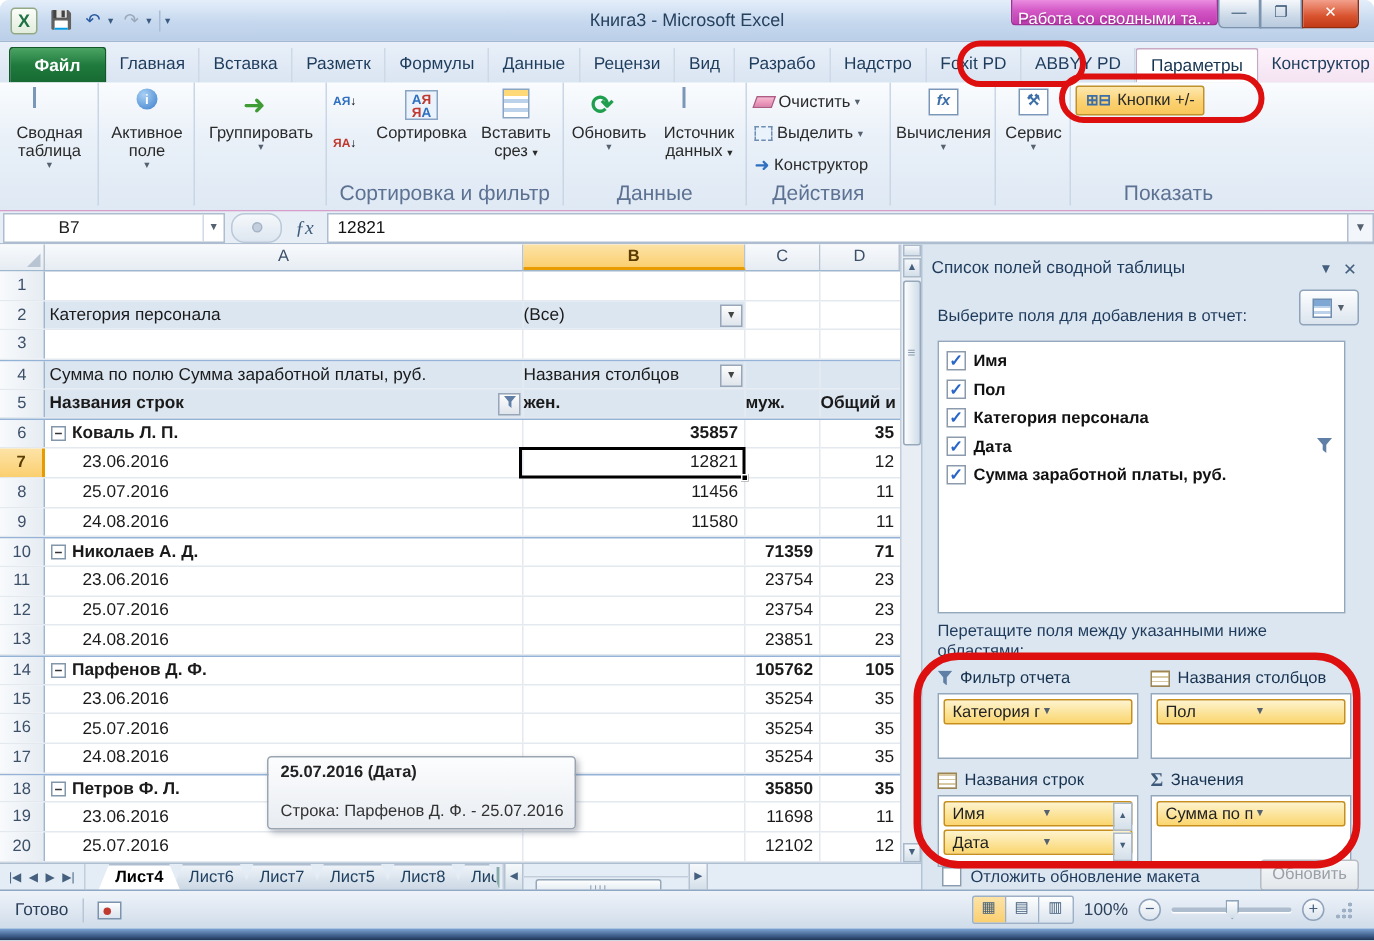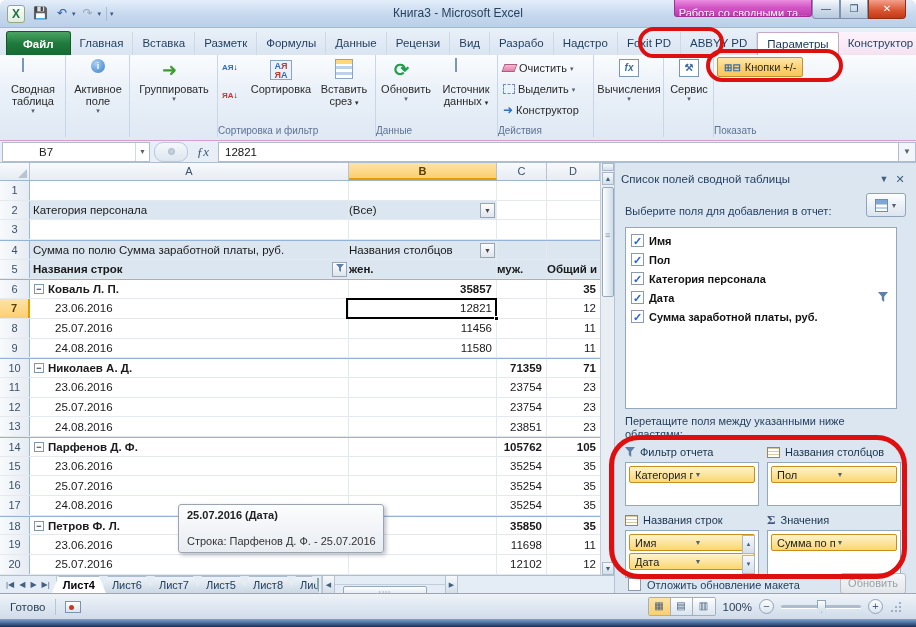--- a/index.html
+++ b/index.html
@@ -33,21 +33,21 @@
 .file-tab{height:24px;margin-left:6px;padding:0 16px;background:linear-gradient(#4ba463,#1f7a3d 50%,#176a32);
   color:#fff;font-weight:bold;font-size:11.5px;line-height:24px;border-radius:3px 3px 0 0;border:1px solid #14582a;border-bottom:none}
 .rtab{height:23px;padding:0 9px;font-size:11.5px;line-height:23px;color:#1e3c5c;white-space:nowrap;border-right:1px solid #cdd9e7}
 .rtab.ctx{background:linear-gradient(#fdf3fc,#f4e2f1);border-right:1px solid #dfc0da}
 .rtab.active{background:#fff;border:1px solid #c8a8c4;border-bottom:none;border-radius:2px 2px 0 0;color:#17344f}
 
 
 .ribbon{position:absolute;left:0;top:55px;width:916px;height:86px;
   background:linear-gradient(#fafcfe,#e9f0f8 45%,#dfe9f4);border-bottom:1px solid #d79ecb}
 .rgroup{position:absolute;top:0;height:82px;border-right:1px solid #c9d6e5}
-.glabel{position:absolute;bottom:1px;left:0;right:0;text-align:left;font-size:10px;color:#5d7292;white-space:nowrap}
+.glabel{position:absolute;bottom:1px;left:0;right:0;text-align:center;font-size:14px;color:#5d7292;white-space:nowrap}
 .bigbtn{position:absolute;top:2px;display:flex;flex-direction:column;align-items:center;border-radius:3px;padding-top:2px}
 .blbl{font-size:11px;line-height:12px;text-align:center;color:#2a2a2a;white-space:nowrap}
 .dd7{font-size:7px;color:#55616e;line-height:7px}
 .icbig{width:24px;height:22px;margin-bottom:2px;position:relative}
 .igrid{border:1px solid #7a96b8;background:
   linear-gradient(#b9cfe8,#b9cfe8) 0 0/100% 5px no-repeat,
   repeating-linear-gradient(0deg,#fff 0 4px,#dce8f4 4px 5px);width:22px;height:20px;margin:1px}
 .igrid.amber{box-shadow:inset 3px 0 0 #f0c36c}
 .iglyph{font-size:18px;line-height:22px;text-align:center;width:100%}
 .isort{font-size:8px;font-weight:bold;line-height:9px;text-align:center;padding-top:2px}
@@ -128,21 +128,21 @@
 .tooltip{position:absolute;left:178px;top:504px;width:206px;padding:4px 8px 5px;background:linear-gradient(#fcfdfe,#e8ecf1);
   border:1px solid #9aa5b1;border-radius:3px;box-shadow:2px 2px 4px rgba(60,70,90,.35);z-index:45}
 .tt-title{font-weight:bold;font-size:11px;color:#222}
 .tt-body{font-size:11px;color:#333;margin-top:14px;white-space:nowrap}
 
 
 .sheetbar{position:absolute;left:0;top:575px;width:614px;height:18px;background:#e4ecf5;border-top:1px solid #aebdd0;
   display:flex;align-items:stretch;overflow:hidden}
 .snav{display:flex;align-items:center;gap:1px;padding:0 4px;border-right:1px solid #c2cedb}
 .snav span{font-size:8px;color:#44607e;padding:0 2px}
-.stabs{display:flex;margin-left:0}
+.stabs{display:flex;margin-left:14px}
 .stab{padding:0 11px;margin-left:-5px;font-size:11px;line-height:17px;color:#20405f;
   background:linear-gradient(#eef3f8,#ccd8e5);clip-path:polygon(7px 0,calc(100% - 7px) 0,100% 100%,0 100%);
   border-top:1px solid #aebdd0}
 .stab.active{background:#fff;font-weight:bold;z-index:2;color:#000}
 .stab.cut{max-width:30px;overflow:hidden;padding-right:2px}
 .scursor{width:2px;background:#fff;border:1px solid #8aa;margin-left:-2px;height:14px;align-self:center}
 .tabsplit{display:flex;align-items:center;margin-left:2px;border-left:1px solid #c2cedb}
 .hs-btn{width:13px;font-size:7px;color:#44607e;text-align:center;line-height:17px;background:linear-gradient(#f6f9fb,#d4dfe9);border:1px solid #b4c2d1}
 .hs-track{width:110px;position:relative;background:#e9eef4;border-top:1px solid #c2cedb}
 .hs-thumb{position:absolute;left:8px;top:1px;width:84px;height:14px;background:linear-gradient(#fdfefe,#cfdce8);

